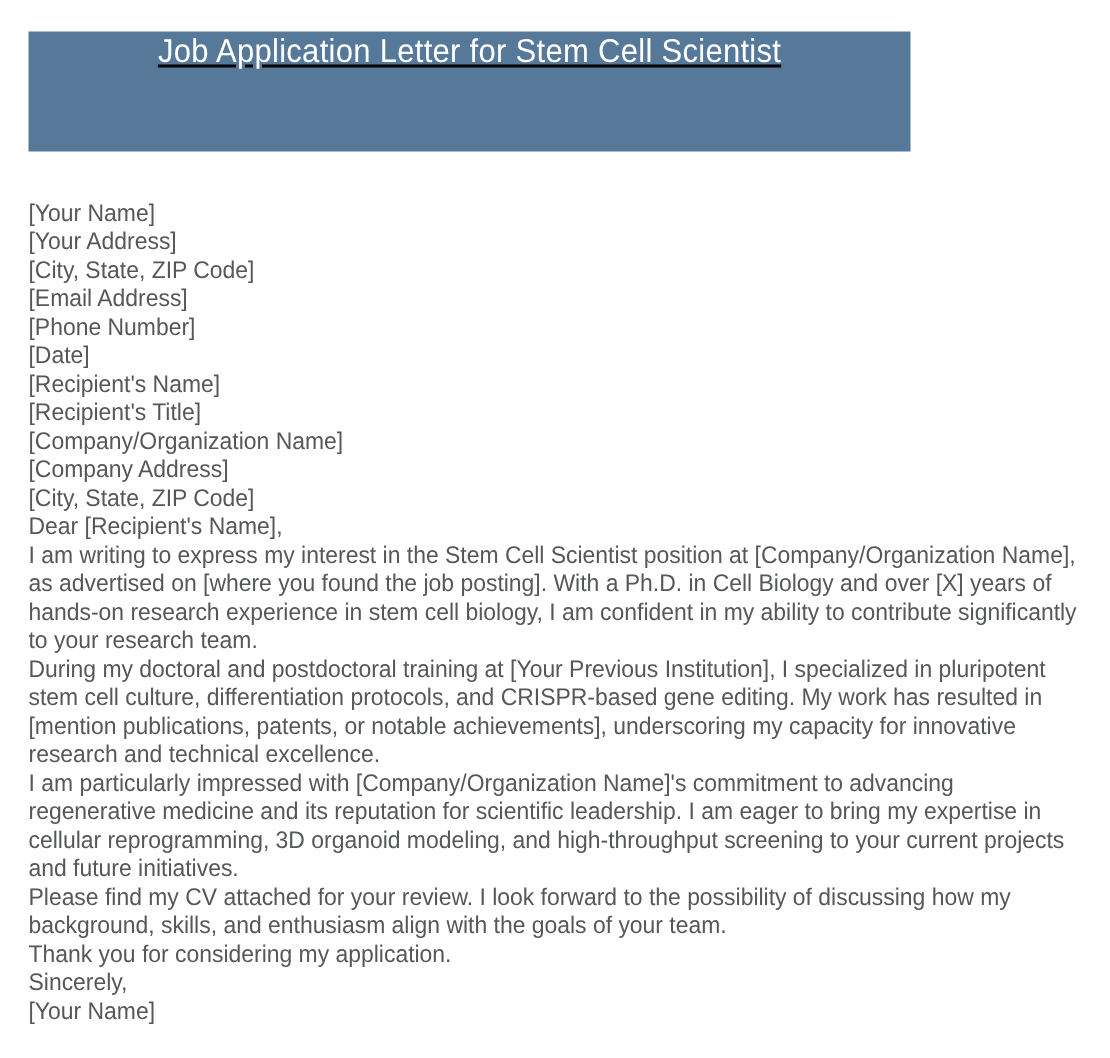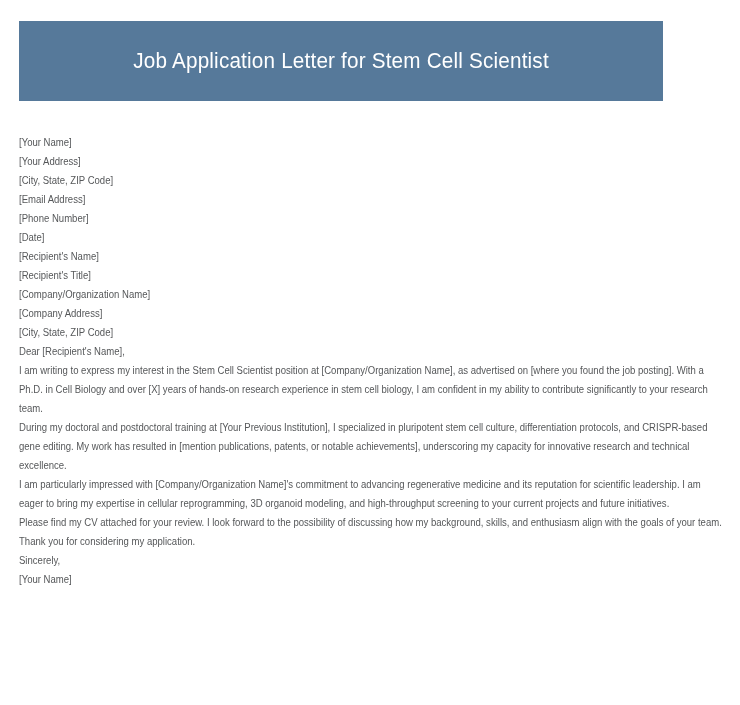--- a/index.html
+++ b/index.html
@@ -17,47 +17,47 @@
     position: relative;
     width: 740px;
     height: 705px;
     background: #ffffff;
     box-sizing: border-box;
   }
   .header-band {
     position: absolute;
     left: 19px;
     top: 21px;
-    width: 644px;
+    width: 588px;
     height: 80px;
     background: #56799A;
     display: flex;
-    align-items: center;
     justify-content: center;
     box-sizing: border-box;
+    text-decoration: underline;
   }
   .header-title {
     color: #ffffff;
     font-size: 22px;
     font-weight: 400;
     letter-spacing: 0.2px;
     line-height: 1.2;
     text-align: center;
     font-family: "Liberation Sans", "DejaVu Sans", sans-serif;
     transform: scaleX(0.94);
     transform-origin: center;
     white-space: nowrap;
   }
   .letter-body {
     position: absolute;
     left: 19px;
     top: 133px;
     width: 704px;
     color: #555759;
-    font-size: 10px;
+    font-size: 16px;
     line-height: 19px;
     font-family: "Liberation Sans", "DejaVu Sans", sans-serif;
   }
   .letter-line {
     display: block;
     white-space: pre-wrap;
     transform: scaleX(0.955);
     transform-origin: left center;
     width: 104.7%;
   }

